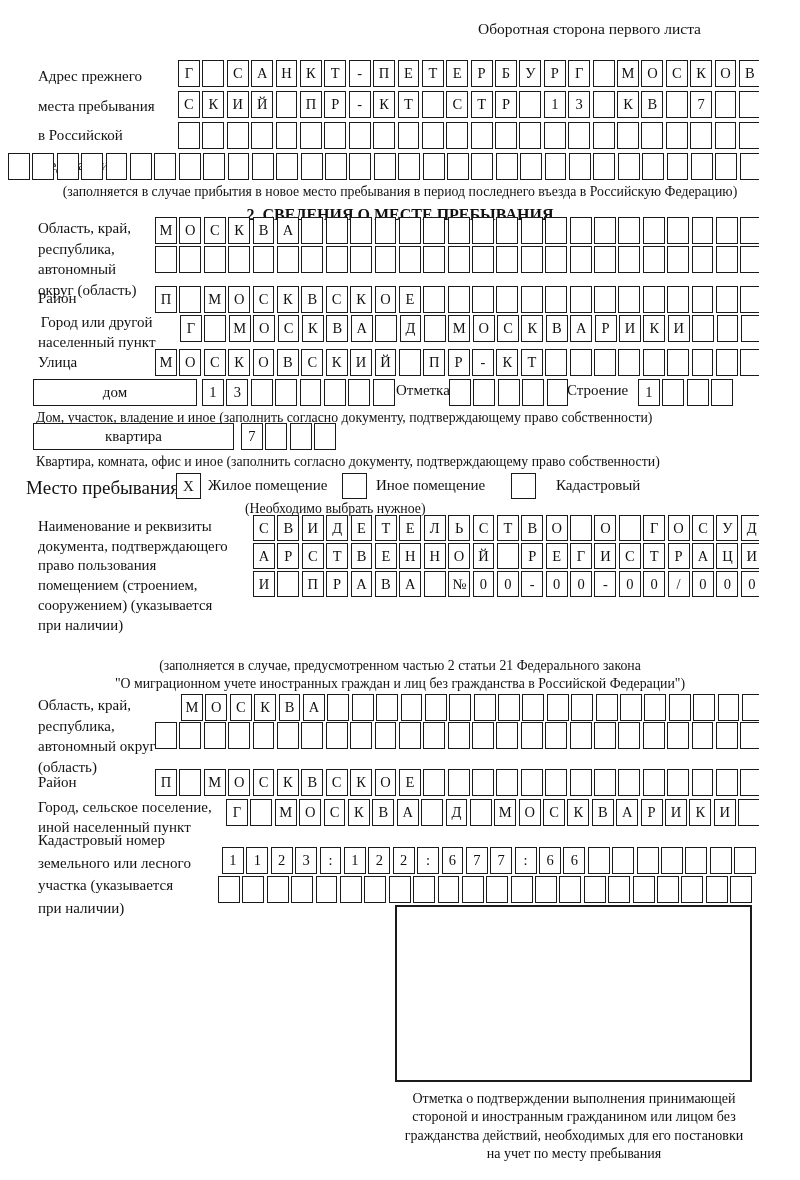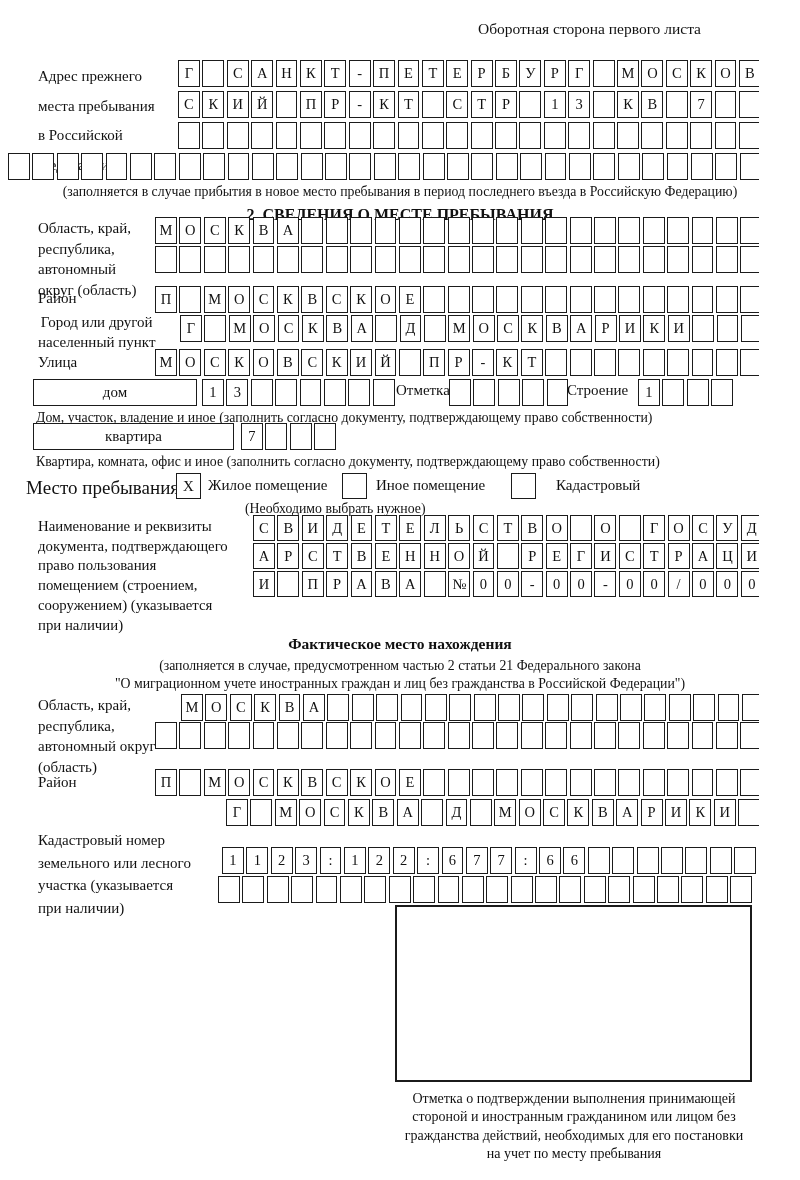--- a/index.html
+++ b/index.html
@@ -419,21 +419,20 @@
       <span class="cell">0</span>
       <span class="cell">-</span>
       <span class="cell">0</span>
       <span class="cell">0</span>
       <span class="cell">/</span>
       <span class="cell">0</span>
       <span class="cell">0</span>
       <span class="cell">0</span>
     </div>
 
-  <div class="abs center" style="top:635px;font-weight:bold;font-size:15.5px;">Фактическое место нахождения</div>
   <div class="abs note center" style="top:657px;line-height:18px;">(заполняется в случае, предусмотренном частью 2 статьи 21 Федерального закона
 "О миграционном учете иностранных граждан и лиц без гражданства в Российской Федерации")</div>
 
   <div class="abs lbl" style="left:38px;top:695px;">Область, край,
 республика,
 автономный округ
 (область)</div>
   <div class="cellrow" style="left:181px;top:694px;">
       <span class="cell">М</span>
       <span class="cell">О</span>
@@ -510,20 +509,22 @@
       <span class="cell"></span>
       <span class="cell"></span>
       <span class="cell"></span>
       <span class="cell"></span>
       <span class="cell"></span>
       <span class="cell"></span>
       <span class="cell"></span>
       <span class="cell"></span>
     </div>
 
+  <div class="abs lbl" style="left:38px;top:797px;line-height:20px;">Город, сельское поселение,
+иной населенный пункт</div>
   <div class="cellrow" style="left:226px;top:799px;">
       <span class="cell">Г</span>
       <span class="cell"></span>
       <span class="cell">М</span>
       <span class="cell">О</span>
       <span class="cell">С</span>
       <span class="cell">К</span>
       <span class="cell">В</span>
       <span class="cell">А</span>
       <span class="cell"></span>

